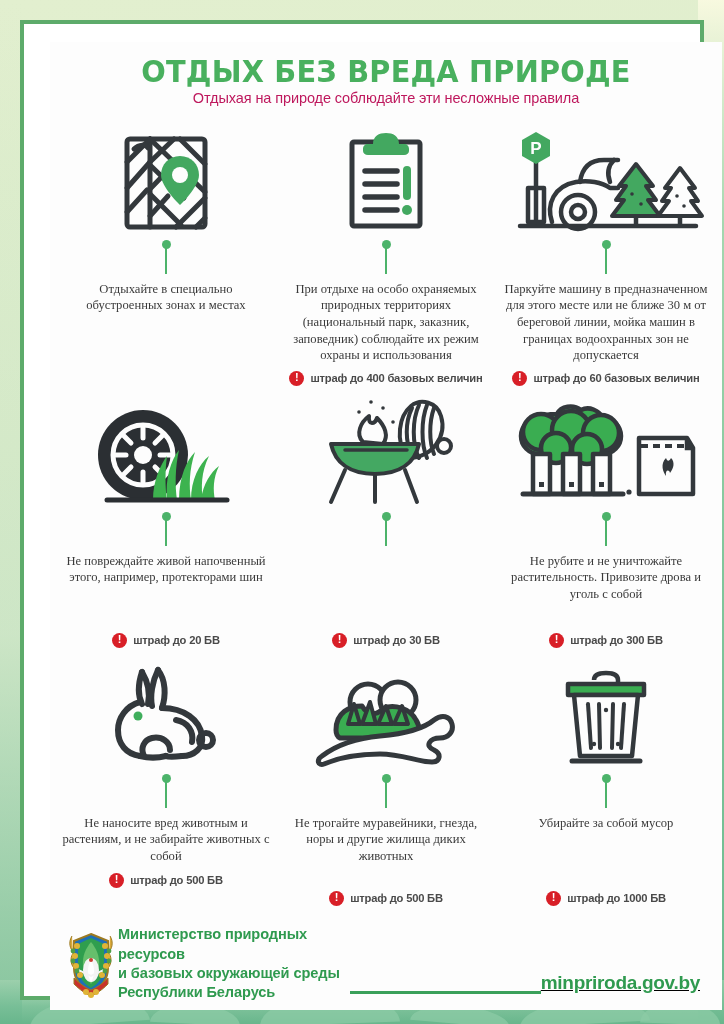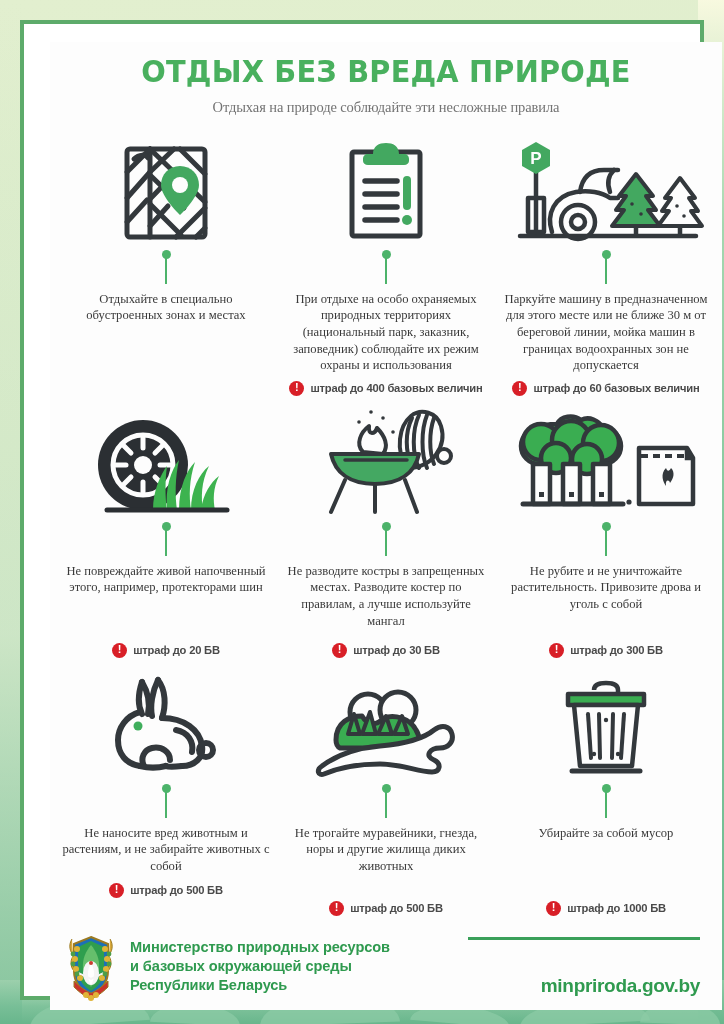--- a/index.html
+++ b/index.html
@@ -61,23 +61,22 @@
 
   
   .header { padding: 14px 24px 6px; text-align: center; }
   .title {
     font-size: 30px; font-weight: 700; letter-spacing: 0.2px;
     color: #49b05e; line-height: 1.05;
     font-family: "DejaVu Sans", sans-serif;
     transform: scaleX(0.96);
   }
   .subtitle {
-    margin-top: 11px; font-size: 14.5px; color: #737373;
+    margin-top: 2px; font-size: 14.5px; color: #be185d;
     letter-spacing: -0.1px;
-    font-family: Liberation Serif, serif;
   }
 
   
   .grid {
     flex: 1;
     display: grid;
     grid-template-columns: repeat(3, 1fr);
     grid-template-rows: 272px 262px 258px;
     padding: 10px 6px 0;
   }
@@ -116,31 +115,31 @@
   }
   .warn span { display: block; margin-top: -1px; }
   .penalty-text {
     font-size: 11.2px; font-weight: 700; color: #4a4a4a;
     letter-spacing: -0.2px;
   }
 
   
   .footer {
     height: 92px; display: flex; align-items: center;
-    padding: 0 22px 0 14px; gap: 12px;
+    padding: 0 22px 0 14px; 
   }
   .emblem { width: 54px; height: 68px; flex: 0 0 auto; }
   .ministry {
     color: #2f9a4f; font-weight: 700; font-size: 14.6px; line-height: 1.33;
     letter-spacing: -0.1px;
   }
   .footer-right {
-    margin-left: auto; display: flex; flex-direction: column;
-    align-items: flex-end; justify-content: space-between;
-    height: 60px; min-width: 230px;
+    margin-left: auto; display: flex; 
+    align-items: flex-end; justify-content: flex-end;
+    height: 60px; min-width: 230px; text-decoration: underline;
   }
   .rule { width: 232px; height: 3px; background: #3aa05a; }
   .site {
     color: #2f9a4f; font-weight: 700; font-size: 19px; letter-spacing: -0.3px;
   }
   svg { display: block; }
 </style>
 </head>
 <body>
 
@@ -331,21 +330,20 @@
               <path d="M34 74 L20 106"></path>
               <path d="M64 78 L64 106"></path>
               <path d="M94 74 L106 106"></path>
             </g>
           </svg>
         </div>
         <div class="connector">
           <div class="dot"></div>
             <div class="stem"></div>
         </div>
-        <div class="caption">Не разводите костры в запрещенных местах. Разводите костер по правилам, а лучше используйте мангал</div>
         <div class="penalty">
           <div class="warn">
               <span>!</span>
             </div>
           <div class="penalty-text">штраф до 30 БВ</div>
         </div>
       </div>
 
       <div class="cell">
         <div class="icon-box">

